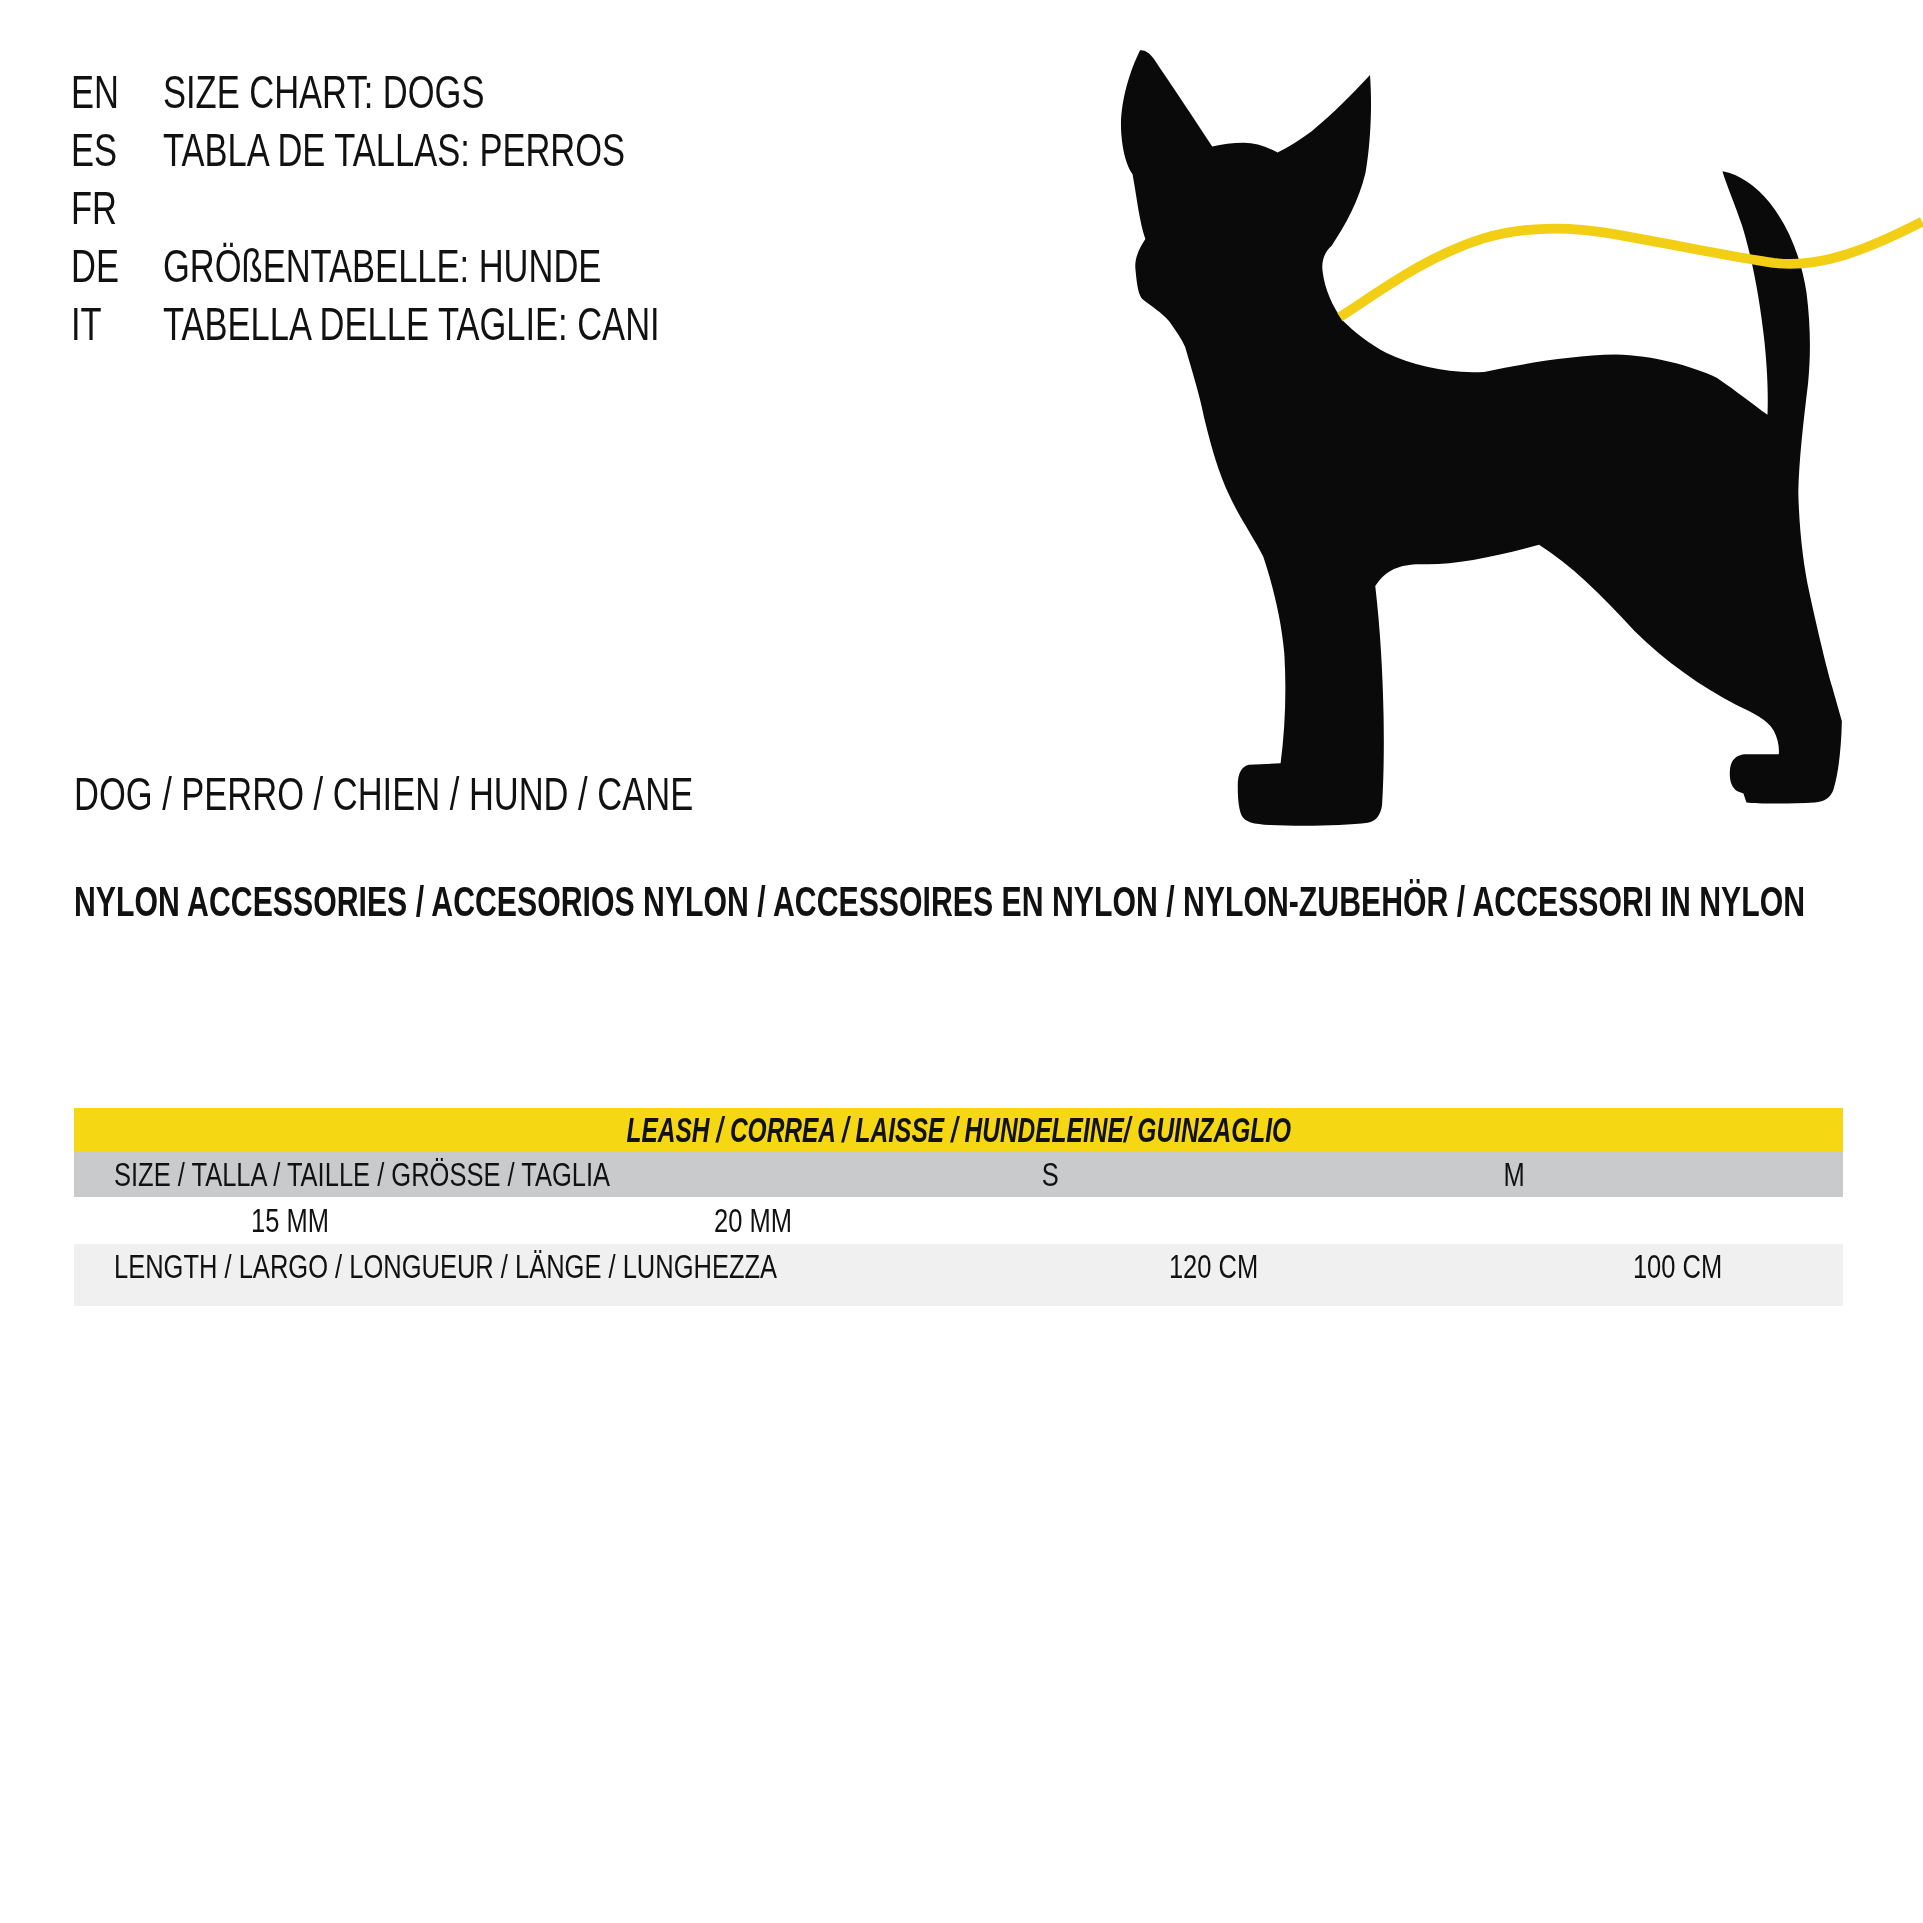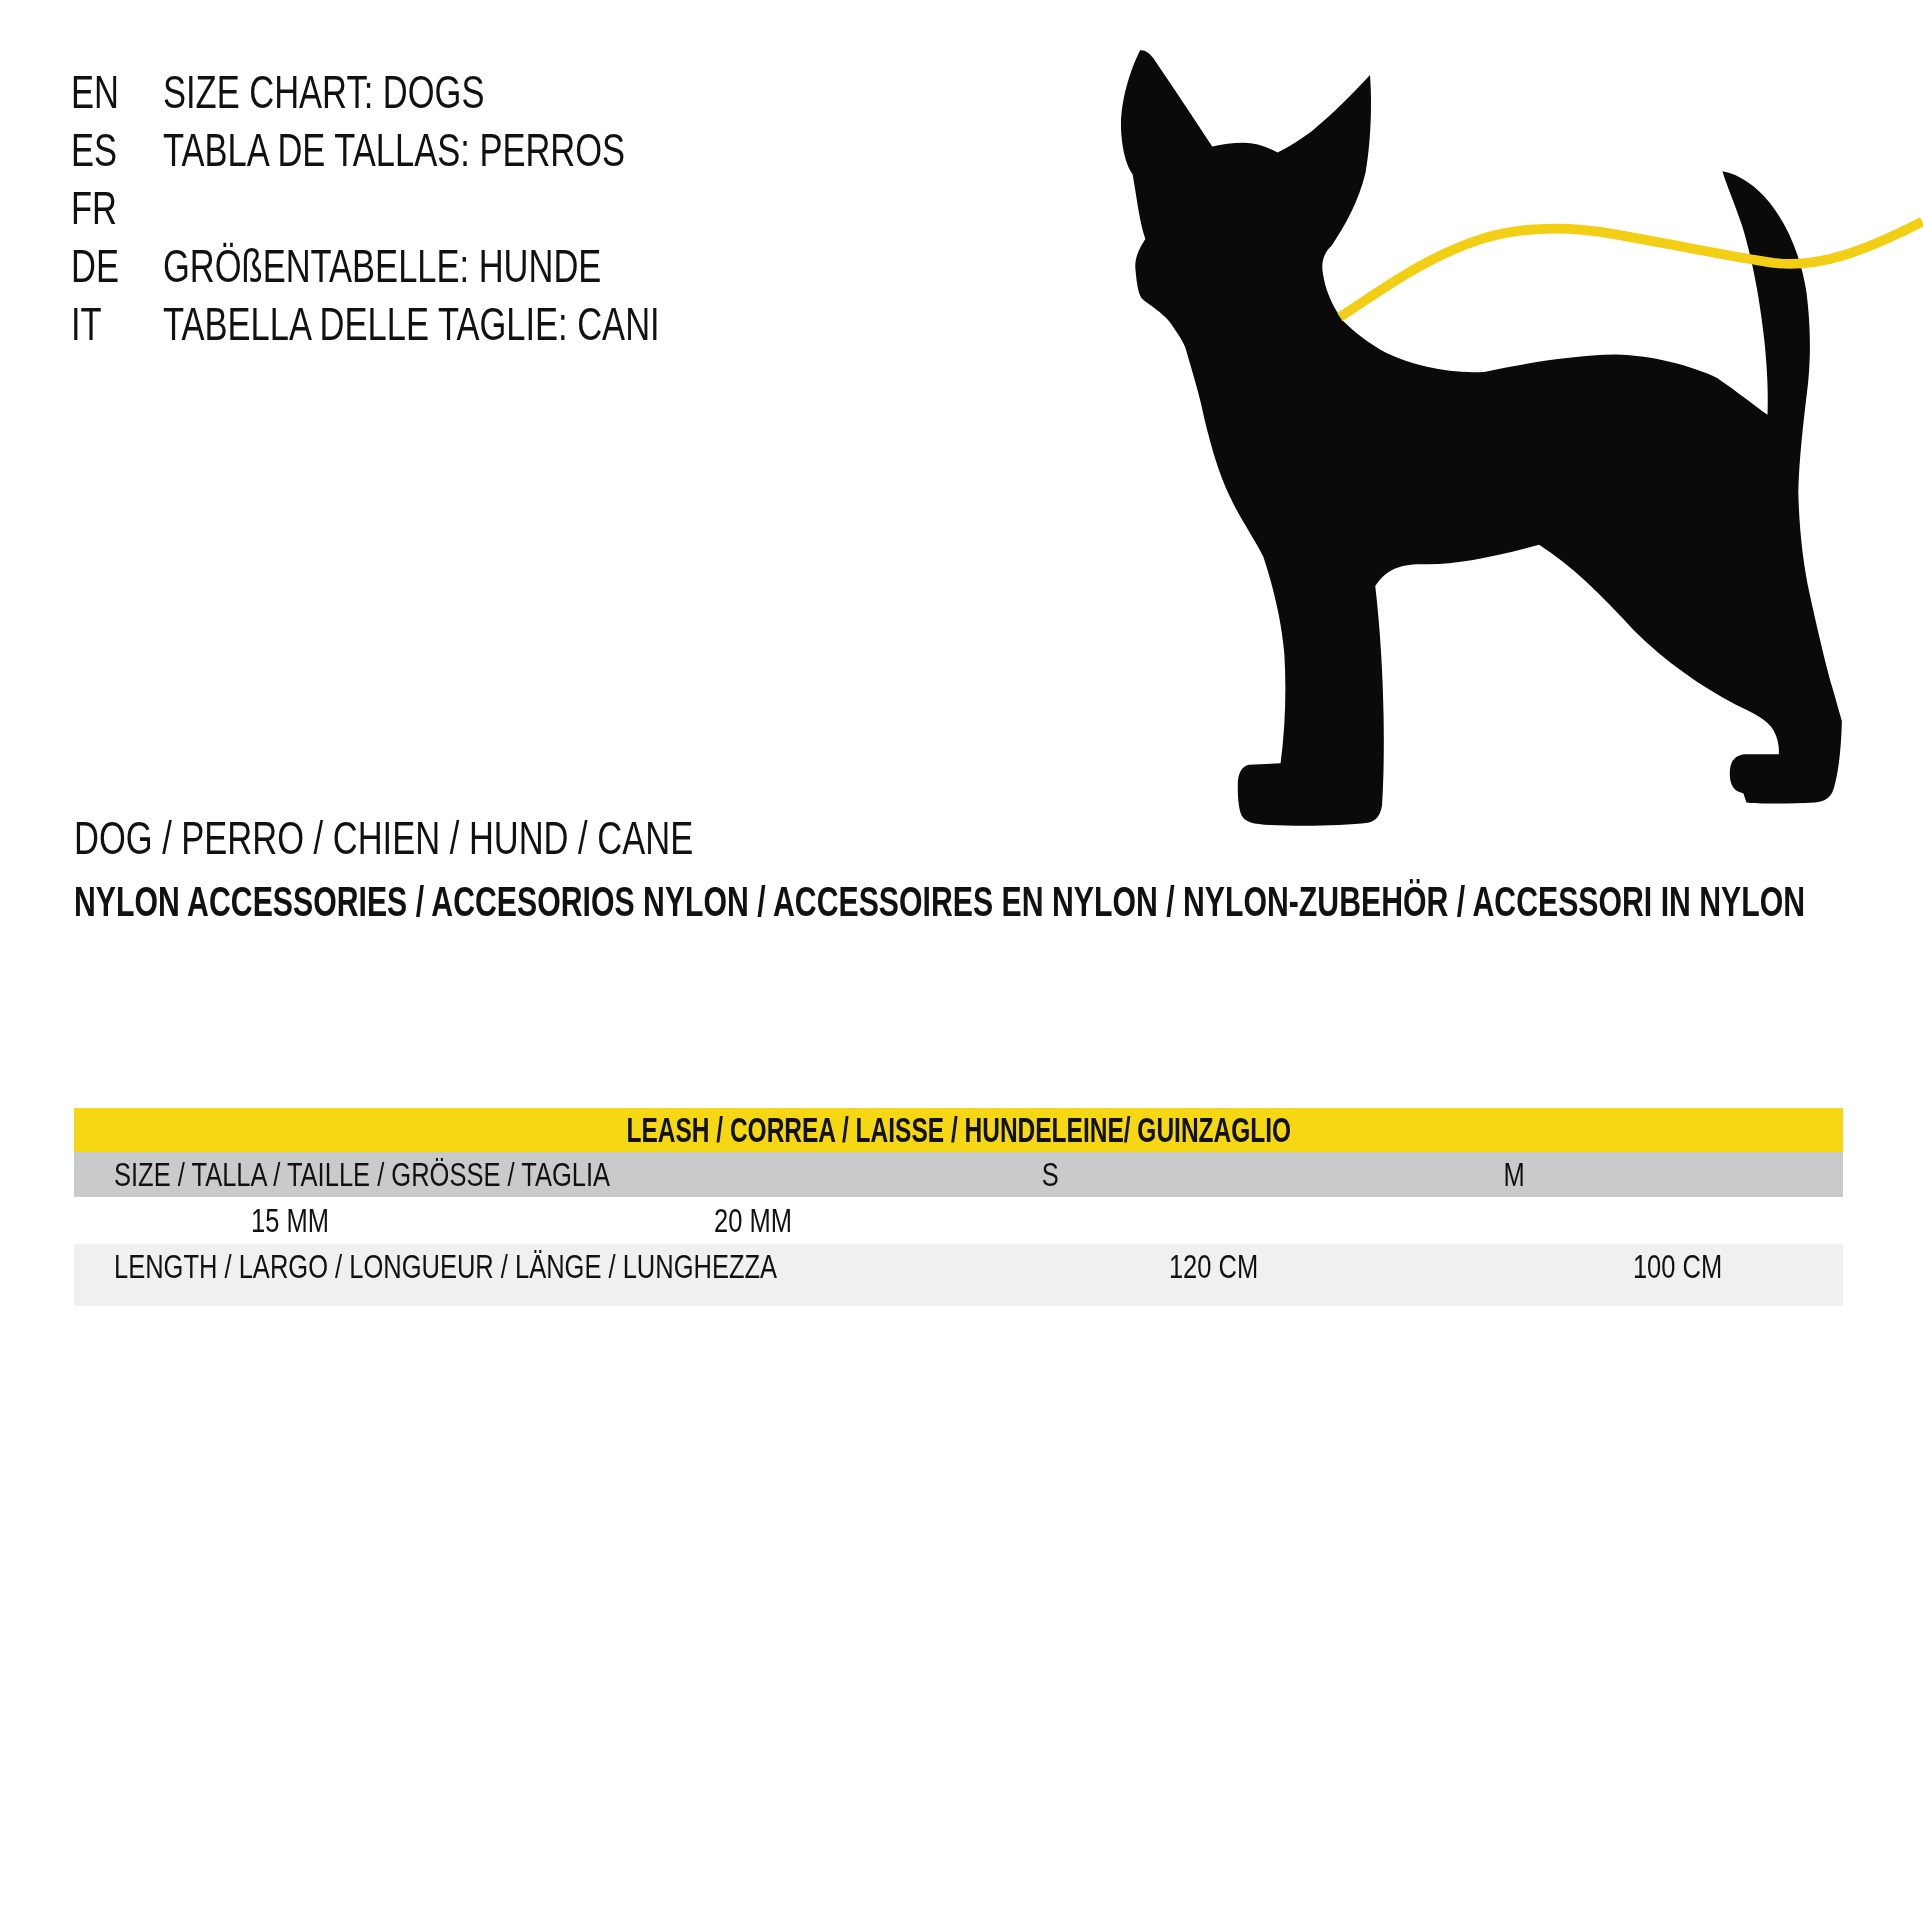--- a/index.html
+++ b/index.html
@@ -15,30 +15,30 @@
   .lang-block{position:absolute;left:71px;top:63px;}
   .lang-row{display:flex;height:58px;line-height:58px;font-size:46px;}
   .lang-code{width:92px;flex:0 0 92px;}
   .lang-title{flex:1;}
 
   
   .dog-figure{position:absolute;left:1082px;top:30px;width:842px;height:804px;}
   .dog-figure svg{display:block;width:100%;height:100%;}
 
   
-  .dog-caption{position:absolute;left:74px;top:771px;height:47px;line-height:47px;font-size:46px;margin-top:44px;}
+  .dog-caption{position:absolute;left:74px;top:771px;height:47px;line-height:47px;font-size:46px;}
 
   
   .section-heading{position:absolute;left:74px;top:878px;height:48px;line-height:48px;font-size:42px;font-weight:bold;}
   .section-heading .cond{transform:scaleX(0.72);}
 
   
   .size-table{position:absolute;left:74px;top:1108px;width:1769px;}
   .t-row{display:flex;width:100%;}
-  .t-header{height:44px;line-height:44px;background:#F5D813;text-align:center;font-size:35px;font-weight:bold;justify-content:center;}
+  .t-header{height:44px;line-height:44px;background:#F5D813;text-align:center;font-size:35px;font-weight:bold;justify-content:center;font-style:italic;}
   .t-header .cond-c{transform:scaleX(0.70);}
   .t-r1{height:45px;line-height:45px;background:#C9CACC;}
   .t-r2{height:47px;line-height:47px;background:#ffffff;}
   .t-r3{height:62px;line-height:45px;background:#F0F0F1;}
   .t-cell{font-size:34px;}
   .c-label{flex:0 0 43%;padding-left:40px;box-sizing:border-box;text-align:left;}
   .c-s{flex:0 0 24.4%;text-align:center;}
   .c-m{flex:0 0 28%;text-align:center;}
   .c-sp{flex:1;}
 </style>

